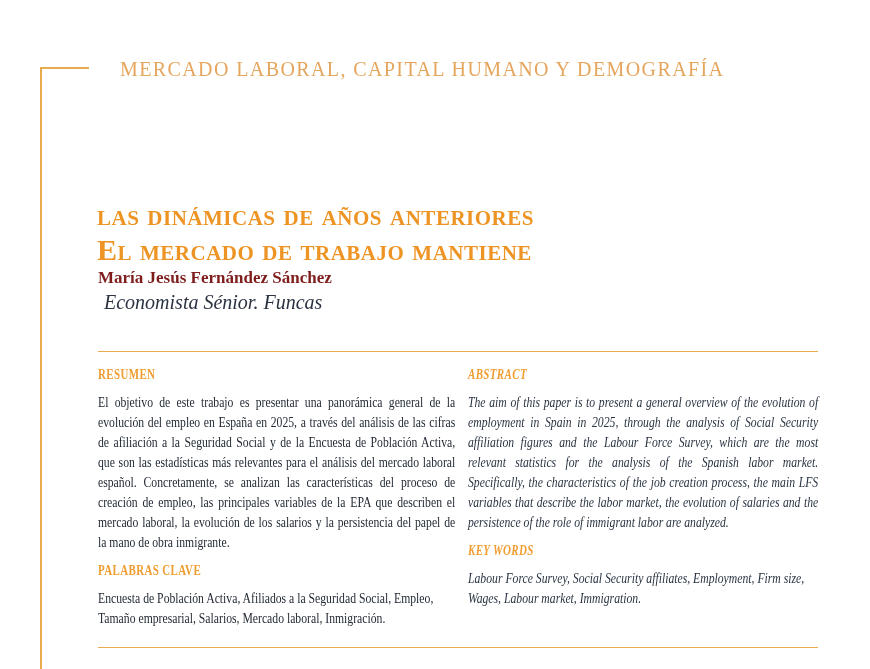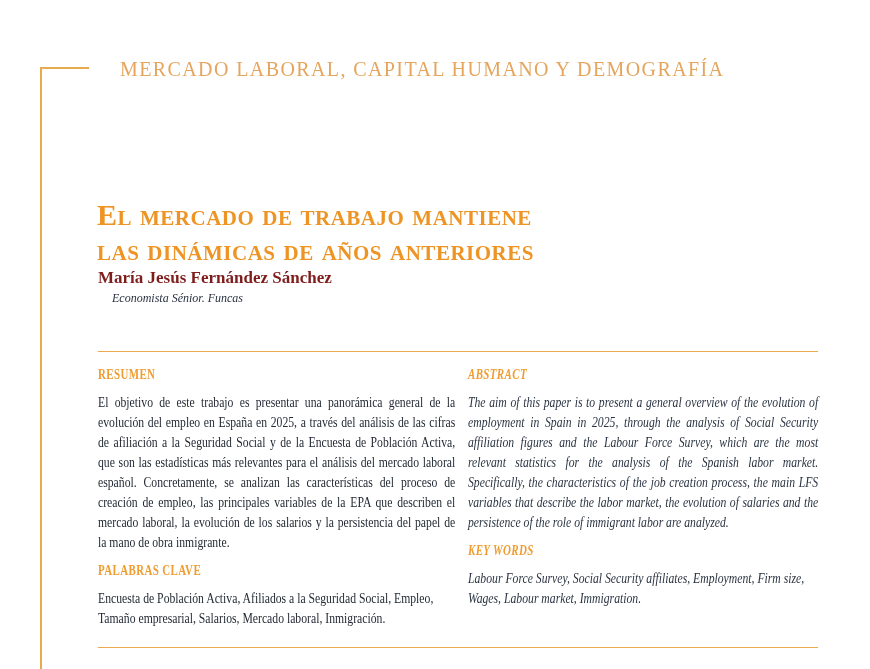--- a/index.html
+++ b/index.html
@@ -57,23 +57,23 @@
   .author {
     position: absolute;
     left: 98px;
     top: 268px;
     font-size: 17px;
     font-weight: bold;
     color: #7f1d1d;
   }
   .affiliation {
     position: absolute;
-    left: 112px;
+    left: 104px;
     top: 291px;
-    font-size: 12px;
+    font-size: 20px;
     font-style: italic;
     color: #2a3240;
   }
   .rule {
     position: absolute;
     left: 98px;
     width: 720px;
     height: 1px;
     background: #e9aa50;
   }
@@ -123,22 +123,22 @@
 <body>
 
 <div class="page">
 
   <div class="bracket-v"></div>
   <div class="bracket-h"></div>
 
   <div class="kicker">MERCADO LABORAL, CAPITAL HUMANO Y DEMOGRAFÍA</div>
 
   <h1 class="title">
+    <span>las dinámicas de años anteriores</span>
     <span>El mercado de trabajo mantiene</span>
-    <span>las dinámicas de años anteriores</span>
   </h1>
 
   <div class="author">María Jesús Fernández Sánchez</div>
 
   <div class="affiliation">Economista Sénior. Funcas</div>
 
   <div class="rule rule-top"></div>
 
   <div class="col col-left">
     <h2 class="sec-heading">RESUMEN</h2>

